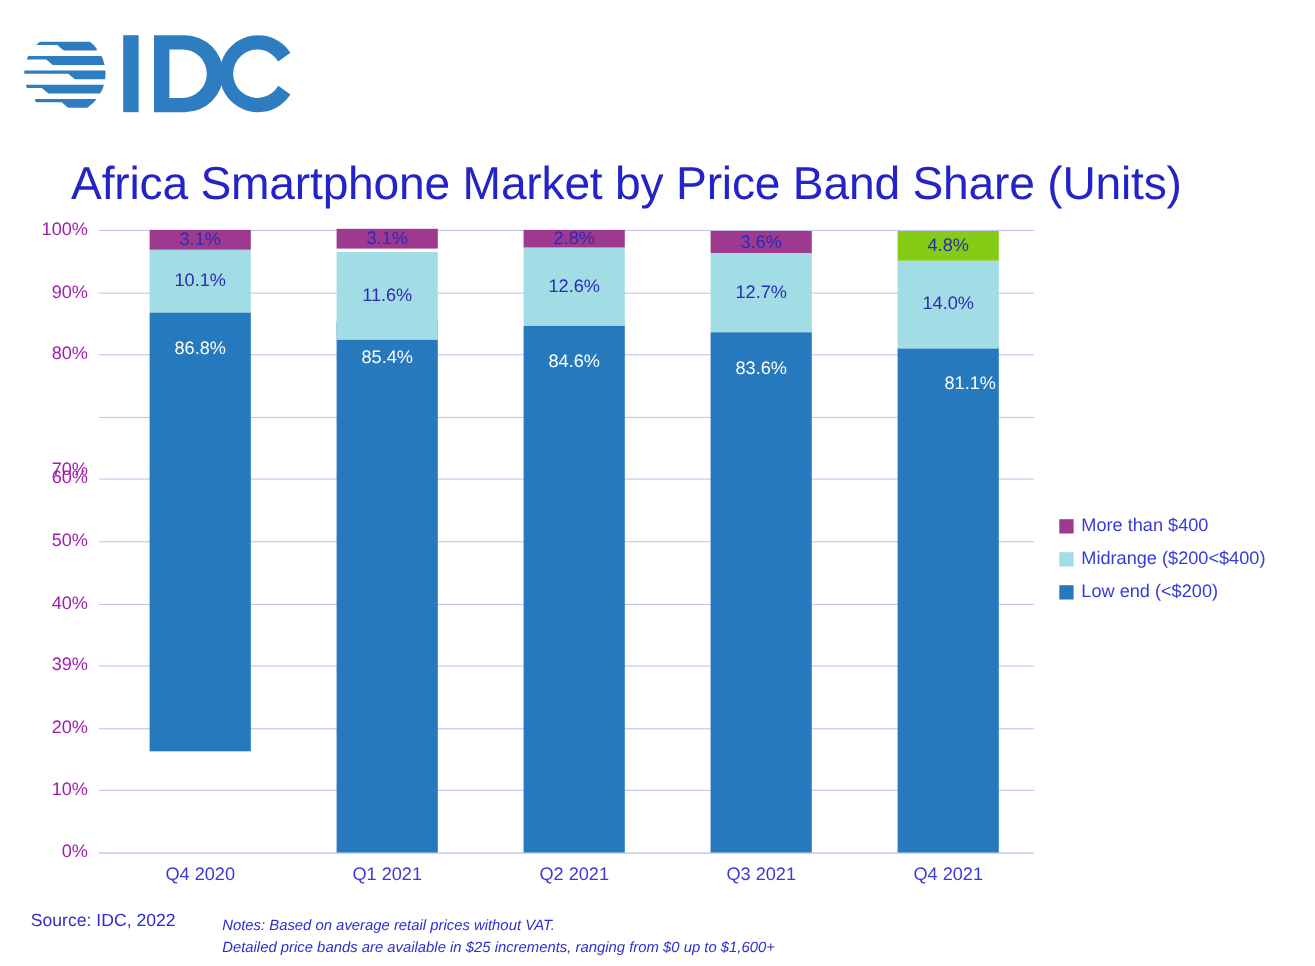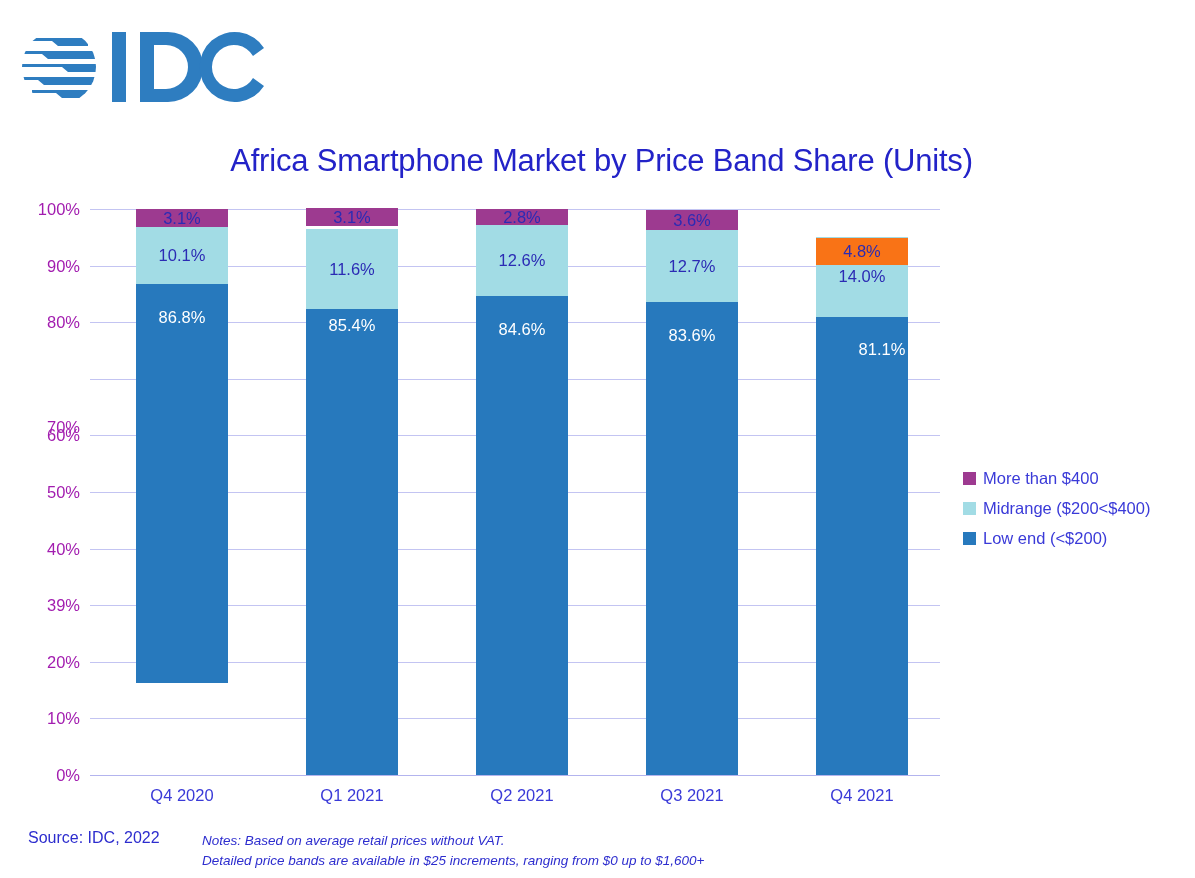--- a/index.html
+++ b/index.html
@@ -24,25 +24,24 @@
     height: 90px;
   }
 
   
   #chart-title {
     position: absolute;
     left: 0;
     top: 143px;
     width: 1139px;
     text-align: center;
-    font-size: 31px;
+    font-size: 42px;
     color: #2323C8;
     letter-spacing: -0.2px;
     white-space: nowrap;
-    margin-left: 32px;
   }
 
   
   #plot-wrap {
     position: absolute;
     left: 0;
     top: 0;
     width: 1195px;
     height: 878px;
   }
@@ -242,21 +241,21 @@
           <span class="seg-label">3.6%</span>
         </div>
       </div>
       <div class="bar-col" style="left: 726px; height: 566px;">
         <div class="seg seg-low" style="top: 106.974px; height: 459.026px; background: rgb(39, 121, 189); align-items: flex-start;">
           <span class="seg-label" style="margin-top: 25px; margin-left: 40px;">81.1%</span>
         </div>
         <div class="seg seg-mid" style="top: 27.734px; height: 80px; background: rgb(162, 220, 229); align-items: center;">
           <span class="seg-label">14.0%</span>
         </div>
-        <div class="seg seg-high" style="top: 0.566px; height: 27.168px; background: #f97316; margin-top: 28px;">
+        <div class="seg seg-high" style="top: 0.566px; height: 27.168px; background: #84cc16;">
           <span class="seg-label">4.8%</span>
         </div>
       </div>
     </div>
 <div class="ytick" style="top: 775px;">0%</div>
     <div class="ytick" style="top: 718.4px;">10%</div>
     <div class="ytick" style="top: 661.8px;">20%</div>
     <div class="ytick" style="top: 605.2px;">39%</div>
     <div class="ytick" style="top: 548.6px;">40%</div>
     <div class="ytick" style="top: 492px;">50%</div>

